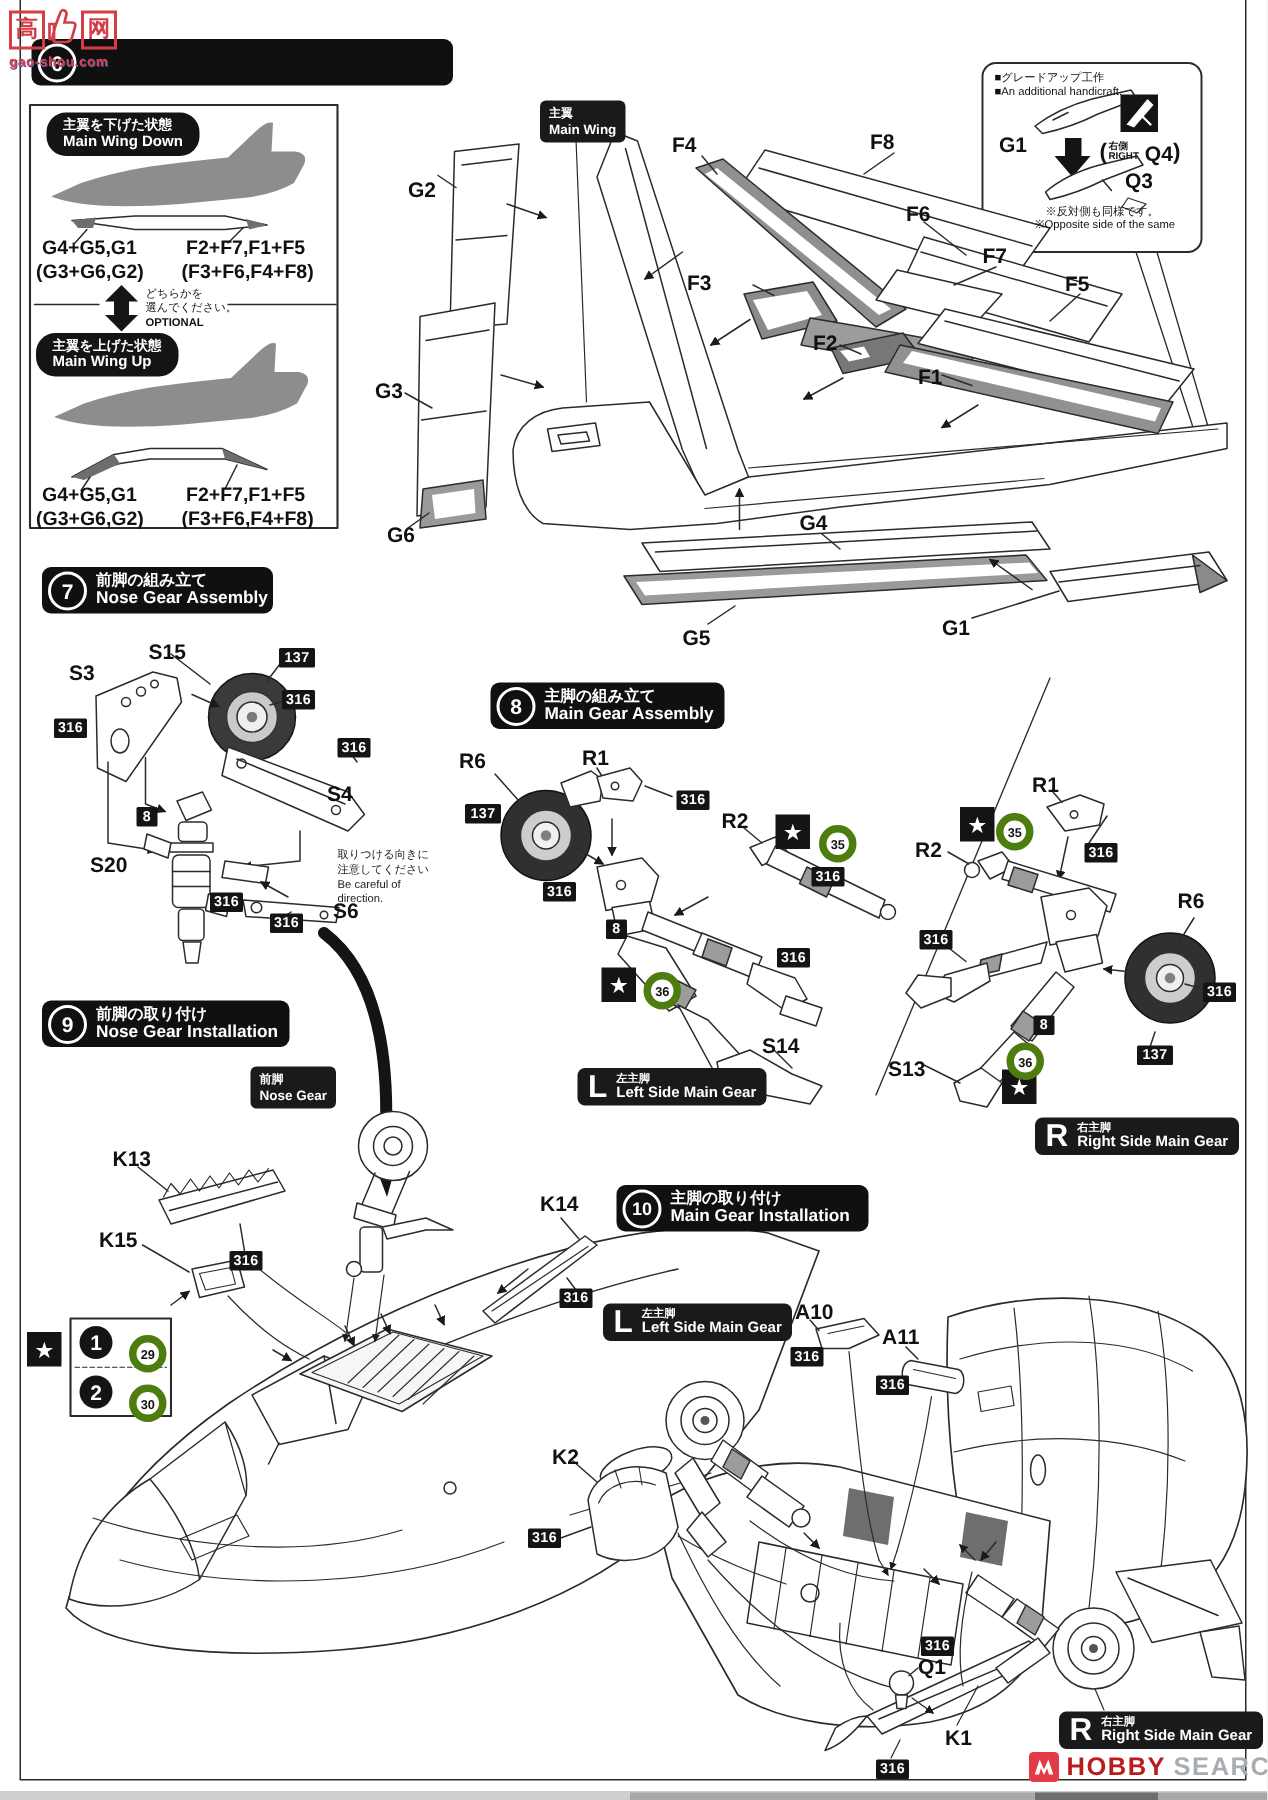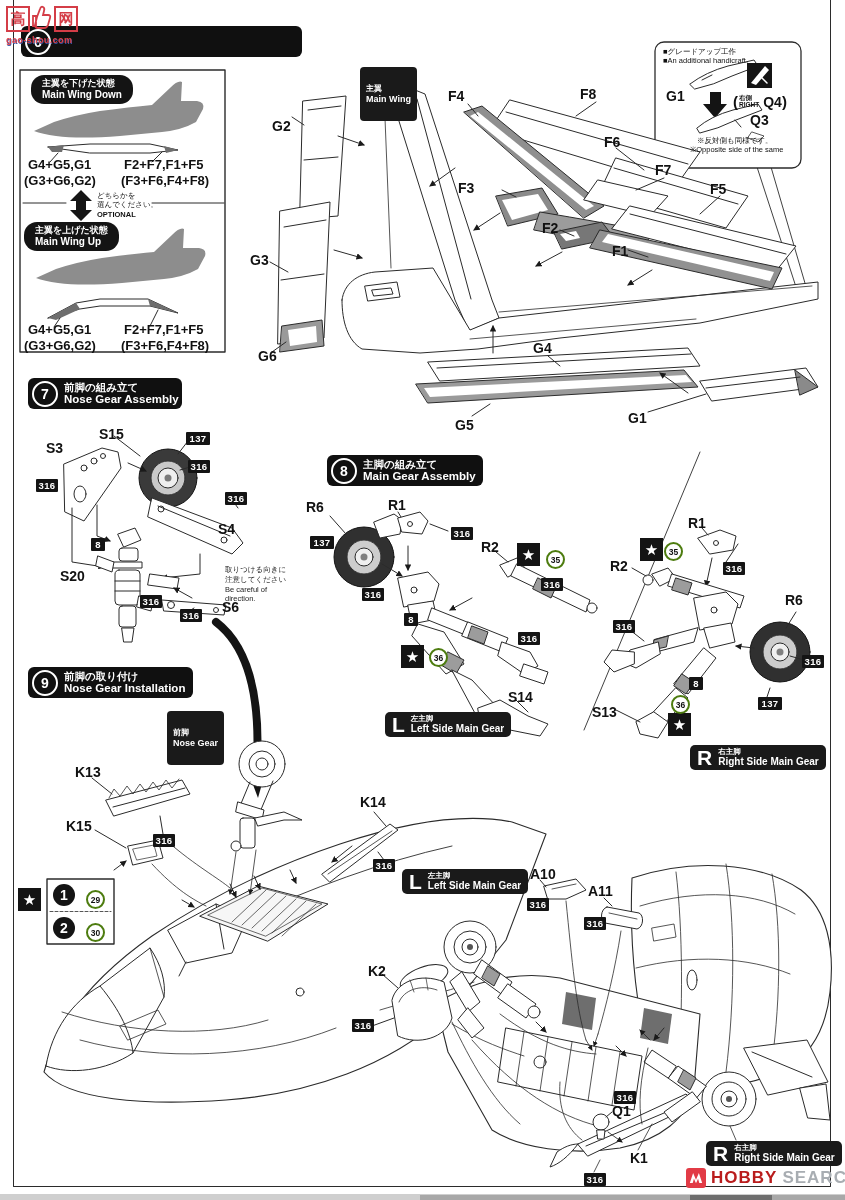--- a/index.html
+++ b/index.html
@@ -16,21 +16,21 @@
   .badge{position:absolute;background:#141414;color:#fff;font-weight:bold;font-size:9.5px;
          height:13px;min-width:20px;padding:0 1px;display:flex;align-items:center;justify-content:center;
          border-radius:1px;letter-spacing:.3px}
   .badge.n8{min-width:12px}
 
   
   .star{position:absolute;width:23px;height:23px;background:#141414;color:#fff;font-size:15px;
         display:flex;align-items:center;justify-content:center}
 
   
-  .cnum{position:absolute;width:15px;height:15px;background:#fff;border:2px solid #4d7c0f;border-radius:50%;
+  .cnum{position:absolute;width:15px;height:15px;background:#fff;border:5px solid #4d7c0f;border-radius:50%;
         font-size:8.5px;font-weight:bold;display:flex;align-items:center;justify-content:center}
 
   
   .bignum{position:absolute;width:22px;height:22px;background:#141414;color:#fff;border-radius:50%;
           font-weight:bold;font-size:14px;display:flex;align-items:center;justify-content:center}
 
   
   .step{position:absolute;background:#101010;border-radius:6px;color:#fff;display:flex;
         align-items:center;height:31px;box-sizing:border-box;padding-right:8px}
   .stepnum{width:22px;height:22px;border:2px solid #fff;border-radius:50%;flex:none;margin:0 6px 0 4px;
@@ -41,21 +41,21 @@
 
   
   .lr{position:absolute;background:#1a1a1a;border-radius:5px;color:#fff;display:flex;align-items:center;
       height:25px;box-sizing:border-box;padding:0 7px}
   .lrletter{font-size:21px;font-weight:bold;margin-right:6px;line-height:1}
   .lrtxt{display:flex;flex-direction:column;line-height:1.1;white-space:nowrap}
   .lrtxt .jp{font-size:7.5px;font-weight:bold}
   .lrtxt .en{font-size:10px;font-weight:bold}
 
   
-  .pill2{position:absolute;background:#1a1a1a;border-radius:4px;color:#fff;padding:17px 6px;line-height:1.2;white-space:nowrap}
+  .pill2{position:absolute;background:#1a1a1a;border-radius:4px;color:#fff;padding:4px 6px;line-height:1.2;white-space:nowrap}
   .pill2 .jp{display:block;font-size:8px;font-weight:bold}
   .pill2 .en{display:block;font-size:9px;font-weight:bold}
 
   
   .oval{position:absolute;background:#141414;border-radius:13px;color:#fff;padding:3px 11px;line-height:1.2;white-space:nowrap}
   .oval .jp{display:block;font-size:9px;font-weight:bold}
   .oval .en{display:block;font-size:10px;font-weight:bold}
 
   .optlabel{position:absolute;font-size:13px;font-weight:bold;white-space:nowrap}
   .tiny{position:absolute;font-size:7.5px;line-height:1.25;white-space:nowrap}
@@ -496,20 +496,27 @@
           <span class="en">Main Gear Assembly</span>
         </span>
   </div>
   <div class="step" style="left:28px;top:667px;width:165px">
     <span class="stepnum">9</span>
     <span class="steptxt">
           <span class="jp">前脚の取り付け</span>
           <span class="en">Nose Gear Installation</span>
         </span>
   </div>
+  <div class="step" style="left:411px;top:790px;width:168px">
+    <span class="stepnum" style="font-size:12px">10</span>
+    <span class="steptxt">
+          <span class="jp">主脚の取り付け</span>
+          <span class="en">Main Gear Installation</span>
+        </span>
+  </div>
 
   <div class="oval" style="left:31px;top:75px">
     <span class="jp">主翼を下げた状態</span>
     <span class="en">Main Wing Down</span>
   </div>
   <span class="optlabel" style="left:28px;top:157px">G4+G5,G1</span>
   <span class="optlabel" style="left:24px;top:173px">(G3+G6,G2)</span>
   <span class="optlabel" style="left:124px;top:157px">F2+F7,F1+F5</span>
   <span class="optlabel" style="left:121px;top:173px">(F3+F6,F4+F8)</span>
   <span class="tiny" style="left:97px;top:191px">どちらかを</span>

